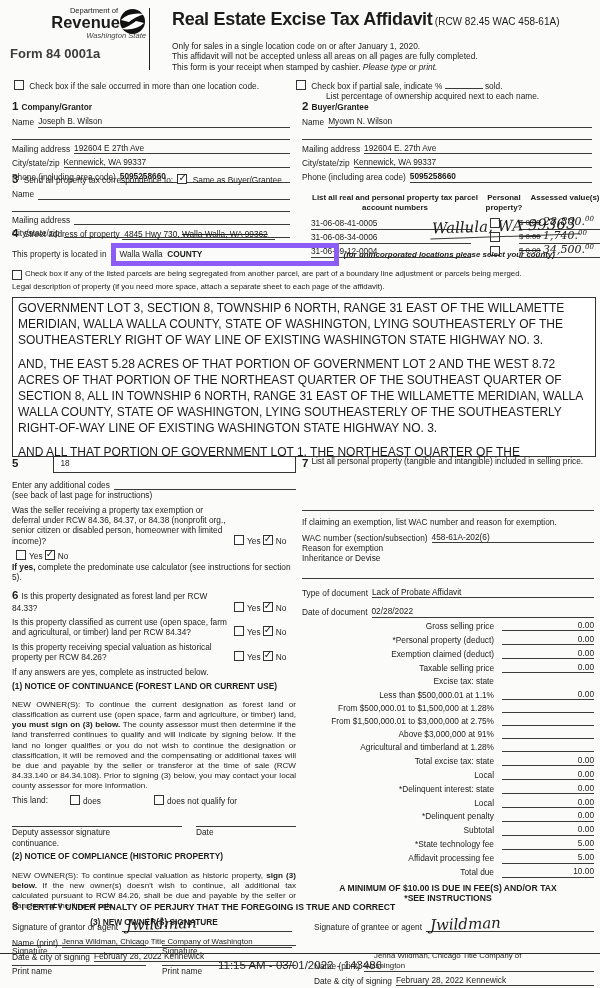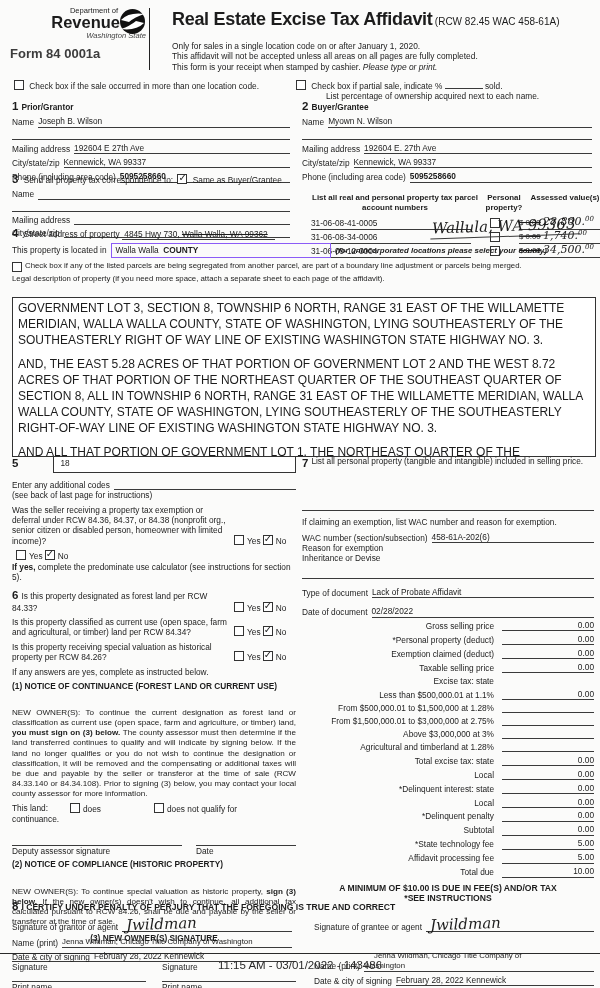--- a/index.html
+++ b/index.html
@@ -21,21 +21,21 @@
   .qtext{width:218px;}
   .yn{white-space:nowrap;margin-left:4px;}
   .taxrow{display:flex;align-items:flex-end;margin-top:2.6px;}
   .taxrow .tl{flex:1;text-align:right;white-space:nowrap;}
   .taxrow .tv{width:92px;margin-left:8px;text-align:right;border-bottom:1px solid #3a3a3a;}
   .taxrow.noline .tv{border-bottom:none;}
   .legal{font-size:12px;line-height:1.33;}
   .legal p{margin:0 0 8px 0;}
   .sig{font-size:15px;transform:rotate(-2deg);display:inline-block;}
   .small{font-size:7.8px;}
-  .notice{text-align:justify;margin-top:17px;}
+  .notice{text-align:justify;margin-top:9px;}
   sup.cents{font-size:7px;}
 </style>
 </head>
 <body>
 
 <div class="abs" style="left:10px;top:6px;width:136px;">
   <div style="text-align:right;padding-right:28px;font-size:7.6px;">Department of</div>
   <div style="text-align:right;padding-right:26px;font-weight:bold;font-size:16.5px;line-height:1;margin-top:-1px;">Revenue</div>
   <svg class="abs" style="right:0;top:2px;" width="27" height="27" viewBox="0 0 27 27">
     <circle cx="13.5" cy="13.5" r="12.5" fill="#111"></circle>
@@ -64,21 +64,21 @@
 </div>
 <div class="abs" style="left:296px;top:80px;width:300px;">
   <span class="cb"></span>
   <span>Check box if partial sale, indicate %</span>
   <span class="u" style="display:inline-block;width:38px;"></span>
   <span>sold.</span>
   <div style="margin-left:30px;">List percentage of ownership acquired next to each name.</div>
 </div>
 
 <div class="abs" style="left:12px;top:99px;width:278px;">
-  <div><span class="secnum">1</span><span class="b">Prior/Grantor</span></div>
+  <div><span class="secnum">1</span><span class="b">Company/Grantor</span></div>
   <div class="row">
       <span class="lbl">Name</span>
       <span class="u fill">Joseph B. Wilson</span>
     </div>
   <div class="u" style="height:11px;"></div>
   <div class="row">
       <span class="lbl">Mailing address</span>
       <span class="u fill">192604 E 27th Ave</span>
     </div>
   <div class="row">
@@ -159,21 +159,21 @@
 
 <div class="abs" style="left:12px;top:226px;width:582px;">
   <div style="white-space:nowrap;">
     <span class="secnum">4</span>
     <span>Street address of property</span>
     <span class="u">&nbsp;<span>4845 Hwy 730,</span> <span class="strike">Walla Walla, WA 99362</span>&nbsp;&nbsp;&nbsp;</span>
     <span class="hand abs" style="left:418px;top:-9px;font-size:15px;transform:rotate(-2deg);border-bottom:1px solid #3a3a3a;padding:0 4px 0 2px;">Wallula, WA 99363</span>
   </div>
   <div style="display:flex;align-items:center;margin-top:3px;">
     <span class="lbl">This property is located in</span>
-    <span style="border:1px solid #8b5cf6;width:210px;padding:1px 4px;display:inline-block;"><span>Walla Walla</span>&nbsp;&nbsp;<span class="b">COUNTY</span></span>
+    <span style="border:5px solid #8b5cf6;width:210px;padding:1px 4px;display:inline-block;"><span>Walla Walla</span>&nbsp;&nbsp;<span class="b">COUNTY</span></span>
     <span class="b i" style="margin-left:5px;font-size:7.9px;">(for unincorporated locations please select your county)</span>
   </div>
   <div style="margin-top:3px;display:flex;align-items:flex-start;">
     <span class="cb" style="margin-top:1px;"></span>
     <span class="small">Check box if any of the listed parcels are being segregated from another parcel, are part of a boundary line adjustment or parcels being merged.</span>
   </div>
   <div class="small" style="margin-top:2px;">Legal description of property (if you need more space, attach a separate sheet to each page of the affidavit).</div>
 </div>
 <div class="abs legal" style="left:12px;top:297px;width:572px;height:152px;border:1px solid #333;padding:3px 5px;overflow:hidden;background:#fff;">
   <p>GOVERNMENT LOT 3, SECTION 8, TOWNSHIP 6 NORTH, RANGE 31 EAST OF THE WILLAMETTE MERIDIAN, WALLA WALLA COUNTY, STATE OF WASHINGTON, LYING SOUTHEASTERLY OF THE SOUTHEASTERLY RIGHT OF WAY LINE OF EXISTING WASHINGTON STATE HIGHWAY NO. 3.</p>
@@ -219,33 +219,33 @@
 
   <div style="margin-top:5px;">If any answers are yes, complete as instructed below.</div>
   <div class="b" style="margin-top:3px;">(1) NOTICE OF CONTINUANCE (FOREST LAND OR CURRENT USE)</div>
   <div class="notice" style="font-size:8.1px;"><span>NEW OWNER(S): To continue the current designation as forest land or classification as current use (open space, farm and agriculture, or timber) land, </span><span class="b">you must sign on (3) below.</span><span> The county assessor must then determine if the land transferred continues to qualify and will indicate by signing below. If the land no longer qualifies or you do not wish to continue the designation or classification, it will be removed and the compensating or additional taxes will be due and payable by the seller or transferor at the time of sale (RCW 84.33.140 or 84.34.108). Prior to signing (3) below, you may contact your local county assessor for more information.</span></div>
 
   <div style="margin-top:4px;display:flex;">
     <span style="width:58px;">This land:</span>
     <span style="width:84px;"><span class="cb"></span><span>does</span></span>
     <span><span class="cb"></span><span>does not qualify for</span></span>
   </div>
-  <div>continuance.</div>
-
   <div style="display:flex;gap:14px;margin-top:12px;">
     <div style="flex:1.7;">
         <div class="u" style="height:8px;"></div>
         <div>Deputy assessor signature</div>
       </div>
     <div style="flex:1;">
         <div class="u" style="height:8px;"></div>
         <div>Date</div>
       </div>
   </div>
 
+  <div>continuance.</div>
+
   <div class="b" style="margin-top:3px;">(2) NOTICE OF COMPLIANCE (HISTORIC PROPERTY)</div>
   <div class="notice" style="font-size:8.1px;"><span>NEW OWNER(S): To continue special valuation as historic property, </span><span class="b">sign (3) below.</span><span> If the new owner(s) doesn't wish to continue, all additional tax calculated pursuant to RCW 84.26, shall be due and payable by the seller or transferor at the time of sale.</span></div>
 
   <div class="b" style="text-align:center;margin-top:6px;">(3) NEW OWNER(S) SIGNATURE</div>
   <div style="display:flex;gap:16px;margin-top:10px;">
     <div style="flex:1;">
       <div class="u" style="height:8px;"></div>
       <div>Signature</div>
       <div class="u" style="height:8px;"></div>
       <div>Print name</div>
@@ -308,21 +308,21 @@
     </div>
   <div class="taxrow">
       <span class="tl">From $500,000.01 to $1,500,000 at 1.28%</span>
       <span class="tv"></span>
     </div>
   <div class="taxrow">
       <span class="tl">From $1,500,000.01 to $3,000,000 at 2.75%</span>
       <span class="tv"></span>
     </div>
   <div class="taxrow">
-      <span class="tl">Above $3,000,000 at 3%</span>
+      <span class="tl">Above $3,000,000 at 91%</span>
       <span class="tv"></span>
     </div>
   <div class="taxrow">
       <span class="tl">Agricultural and timberland at 1.28%</span>
       <span class="tv"></span>
     </div>
   <div class="taxrow">
       <span class="tl">Total excise tax: state</span>
       <span class="tv">0.00</span>
     </div>

